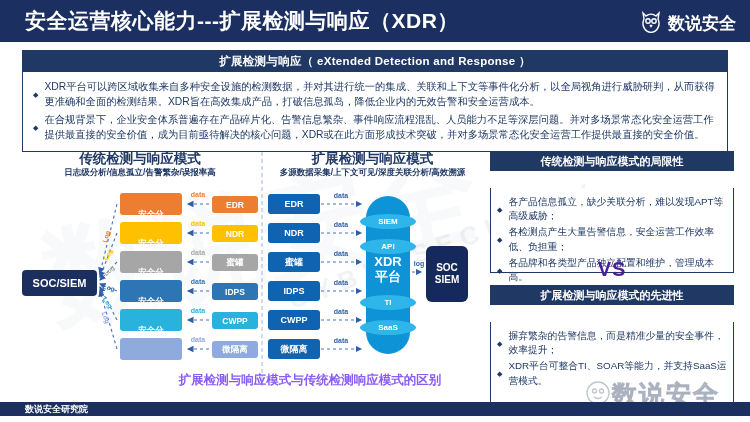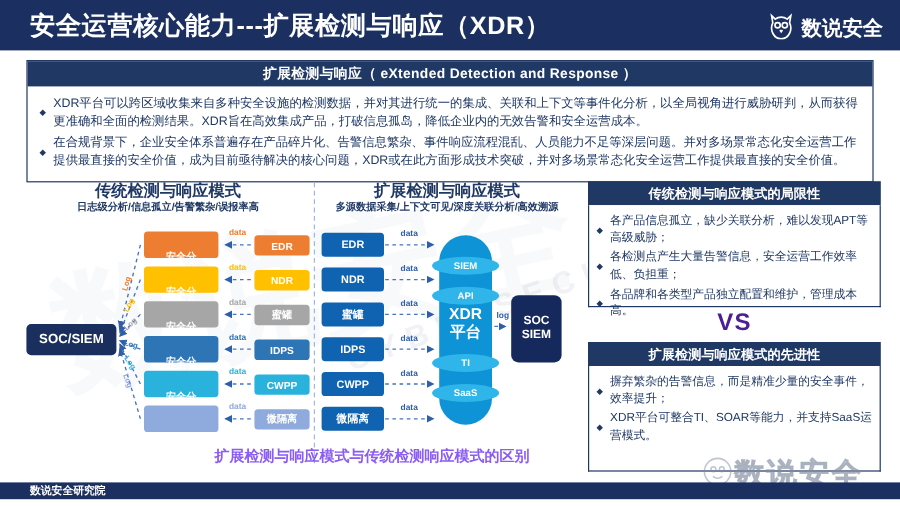--- a/index.html
+++ b/index.html
@@ -38,21 +38,21 @@
         font-weight:bold;display:flex;align-items:center;justify-content:center;}
   .platform-lbl{left:366px;top:255px;width:44px;color:#fff;font-size:13px;font-weight:bold;text-align:center;line-height:1.15;}
   .sink{left:426px;top:246px;width:42px;height:56px;border-radius:6px;background:#16295C;color:#fff;
         font-size:10px;font-weight:bold;display:flex;flex-direction:column;align-items:center;justify-content:center;line-height:1.25;}
   .mid-log{left:406px;top:260px;width:26px;text-align:center;font-size:7px;font-weight:bold;color:#2F5FA8;}
   .caption{left:130px;top:372px;width:360px;text-align:center;font-size:12.5px;font-weight:bold;color:#8b5cf6;}
   
   .panel-header{left:490px;width:244px;height:20px;background:#203864;color:#fff;font-size:11px;font-weight:bold;
                 display:flex;align-items:center;justify-content:center;box-sizing:border-box;}
   .panel-body{left:490px;width:244px;background:#fff;border:1.5px solid #203864;border-top:none;
-              box-sizing:border-box;padding:5px 6px 4px 4px;}
+              box-sizing:border-box;padding:5px 6px 4px 4px;margin-top:17px;}
   .panel-body .bullet-text{font-size:9.8px;line-height:1.45;}
   .vs{left:490px;top:258px;width:244px;text-align:center;color:#4c1d95;font-size:20px;font-weight:bold;letter-spacing:1px;}
   
   .footbar{left:0;top:402px;width:750px;height:14px;background:#1B3060;}
   .foot-text{left:25px;top:403px;color:#fff;font-size:9px;font-weight:bold;}
   
   .wm-big{left:40px;top:150px;width:560px;font-size:110px;font-weight:bold;color:rgba(160,170,190,0.07);
           transform:rotate(-12deg);white-space:nowrap;pointer-events:none;}
   .wm-en{left:280px;top:230px;font-size:26px;font-weight:bold;letter-spacing:8px;color:rgba(160,170,190,0.15);
          transform:rotate(-20deg);pointer-events:none;}

